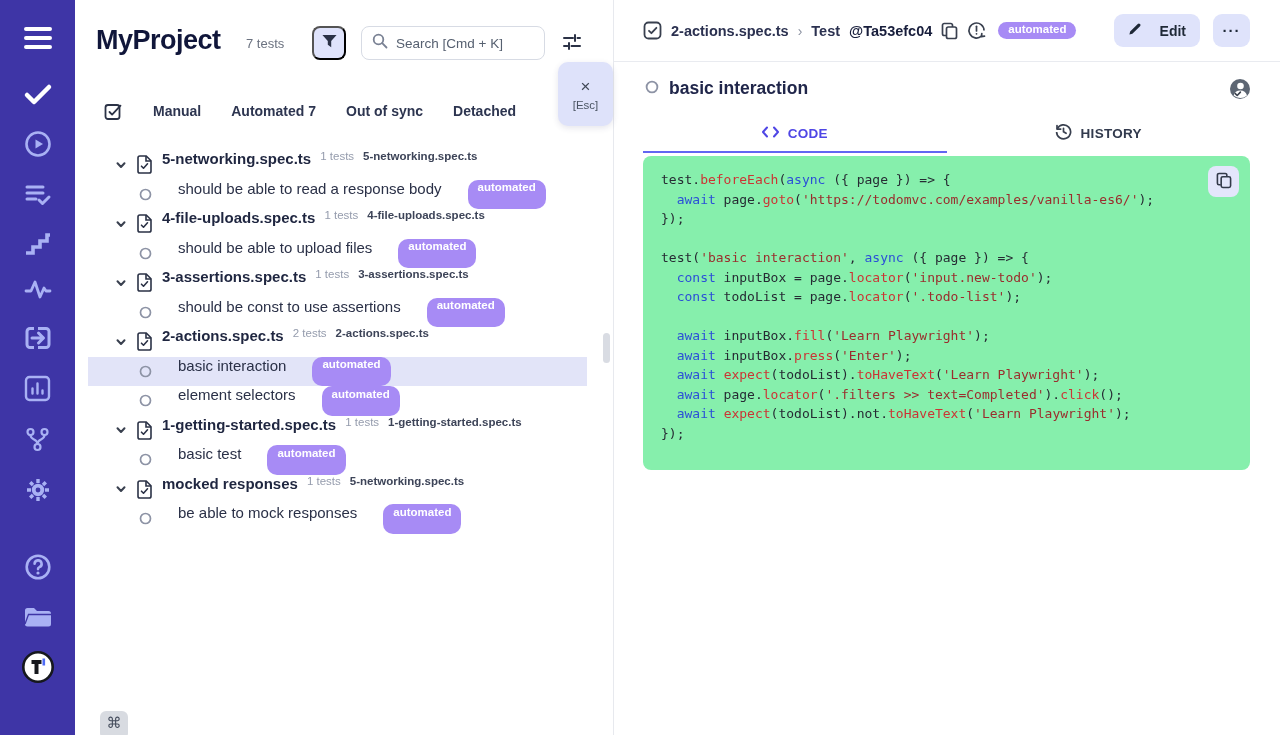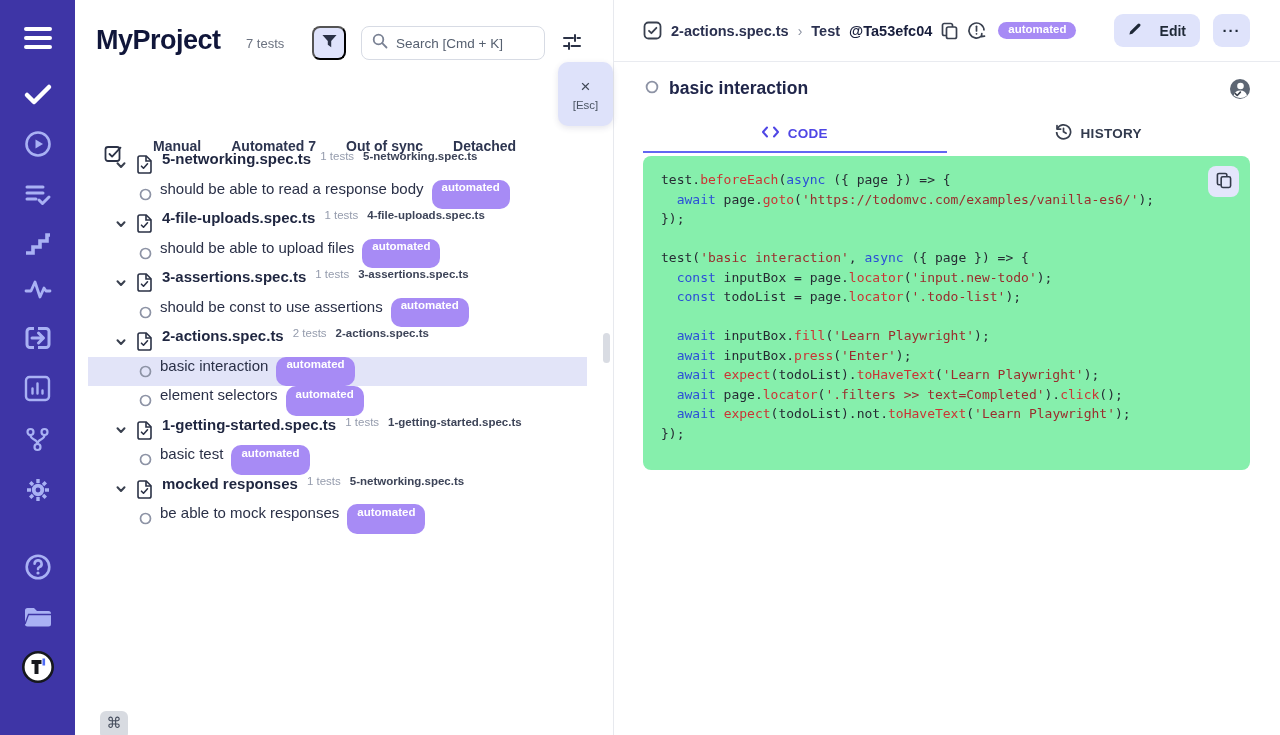--- a/index.html
+++ b/index.html
@@ -17,28 +17,28 @@
   .left-panel { position:absolute; left:75px; top:0; width:539px; height:735px; background:#fff; border-right:1px solid #e7e9ee; }
   .lp-header { position:absolute; top:24px; left:0; width:100%; height:38px; }
   .lp-title { position:absolute; left:21px; top:1px; font-size:27px; font-weight:800; color:#10163a; letter-spacing:-0.5px; }
   .lp-count { position:absolute; left:171px; top:12px; font-size:13px; color:#6b7280; }
   .filter-btn { position:absolute; left:237px; top:2px; width:34px; height:34px; background:#dfe3fb; border-radius:8px; display:flex; align-items:center; justify-content:center; cursor:pointer; }
   .search-box { position:absolute; left:286px; top:2px; width:184px; height:34px; border:1px solid #d7dbe4; border-radius:8px; background:#fff; display:flex; align-items:center; padding:0 10px; gap:8px; }
   .search-box input { border:none; outline:none; width:100%; font-size:13.5px; color:#394150; background:transparent; font-family:"Liberation Sans",sans-serif; }
   .search-box input::placeholder { color:#566070; }
   .sliders-wrap { position:absolute; left:487px; top:9px; cursor:pointer; }
 
-  .lp-tabs { position:absolute; top:96px; left:29px; height:30px; display:flex; gap:30px;margin-top:42px; }
+  .lp-tabs { position:absolute; top:96px; left:29px; height:30px; display:flex; align-items:center; gap:30px; }
   .lp-tab { font-size:14px; font-weight:700; color:#2d3550; cursor:pointer; }
   .lp-tabs-icon { display:flex; align-items:center; cursor:pointer; }
 
   .tree { position:absolute; top:150px; left:0; right:0; }
   .tree-row { height:29.5px; display:flex; margin:0 26px 0 13px; cursor:pointer; }
   .tree-row.file { padding-left:27px; gap:9px; }
-  .tree-row.test { padding-left:51px; gap:8px; }
+  .tree-row.test { padding-left:51px; gap:26px; }
   .tree-row.selected { background:#e2e4f8; }
   .chev,.ficon,.tcircle { display:flex; align-items:center; }
   .fname { font-size:15px; font-weight:700; color:#1f2640; }
   .fcount { font-size:11.5px; color:#959cad; }
   .ffile { font-size:11.5px; font-weight:700; color:#3d4458; }
   .tname { font-size:15px; color:#2a3047; }
   .badge { font-size:11.5px; font-weight:700; color:#fff; background:#a78bf5; padding:2.5px 10px 3.5px; border-radius:10px; line-height:1; }
 
   .scroll-thumb { position:absolute; right:3px; top:333px; width:7px; height:30px; background:#d9dce3; border-radius:4px; }
   .cmd-btn { position:absolute; left:25px; top:711px; width:28px; height:28px; background:#d8dbe1; border-radius:6px; display:flex; align-items:flex-start; justify-content:center; font-size:15px; color:#444c5c; cursor:pointer; padding-top:3px; }

